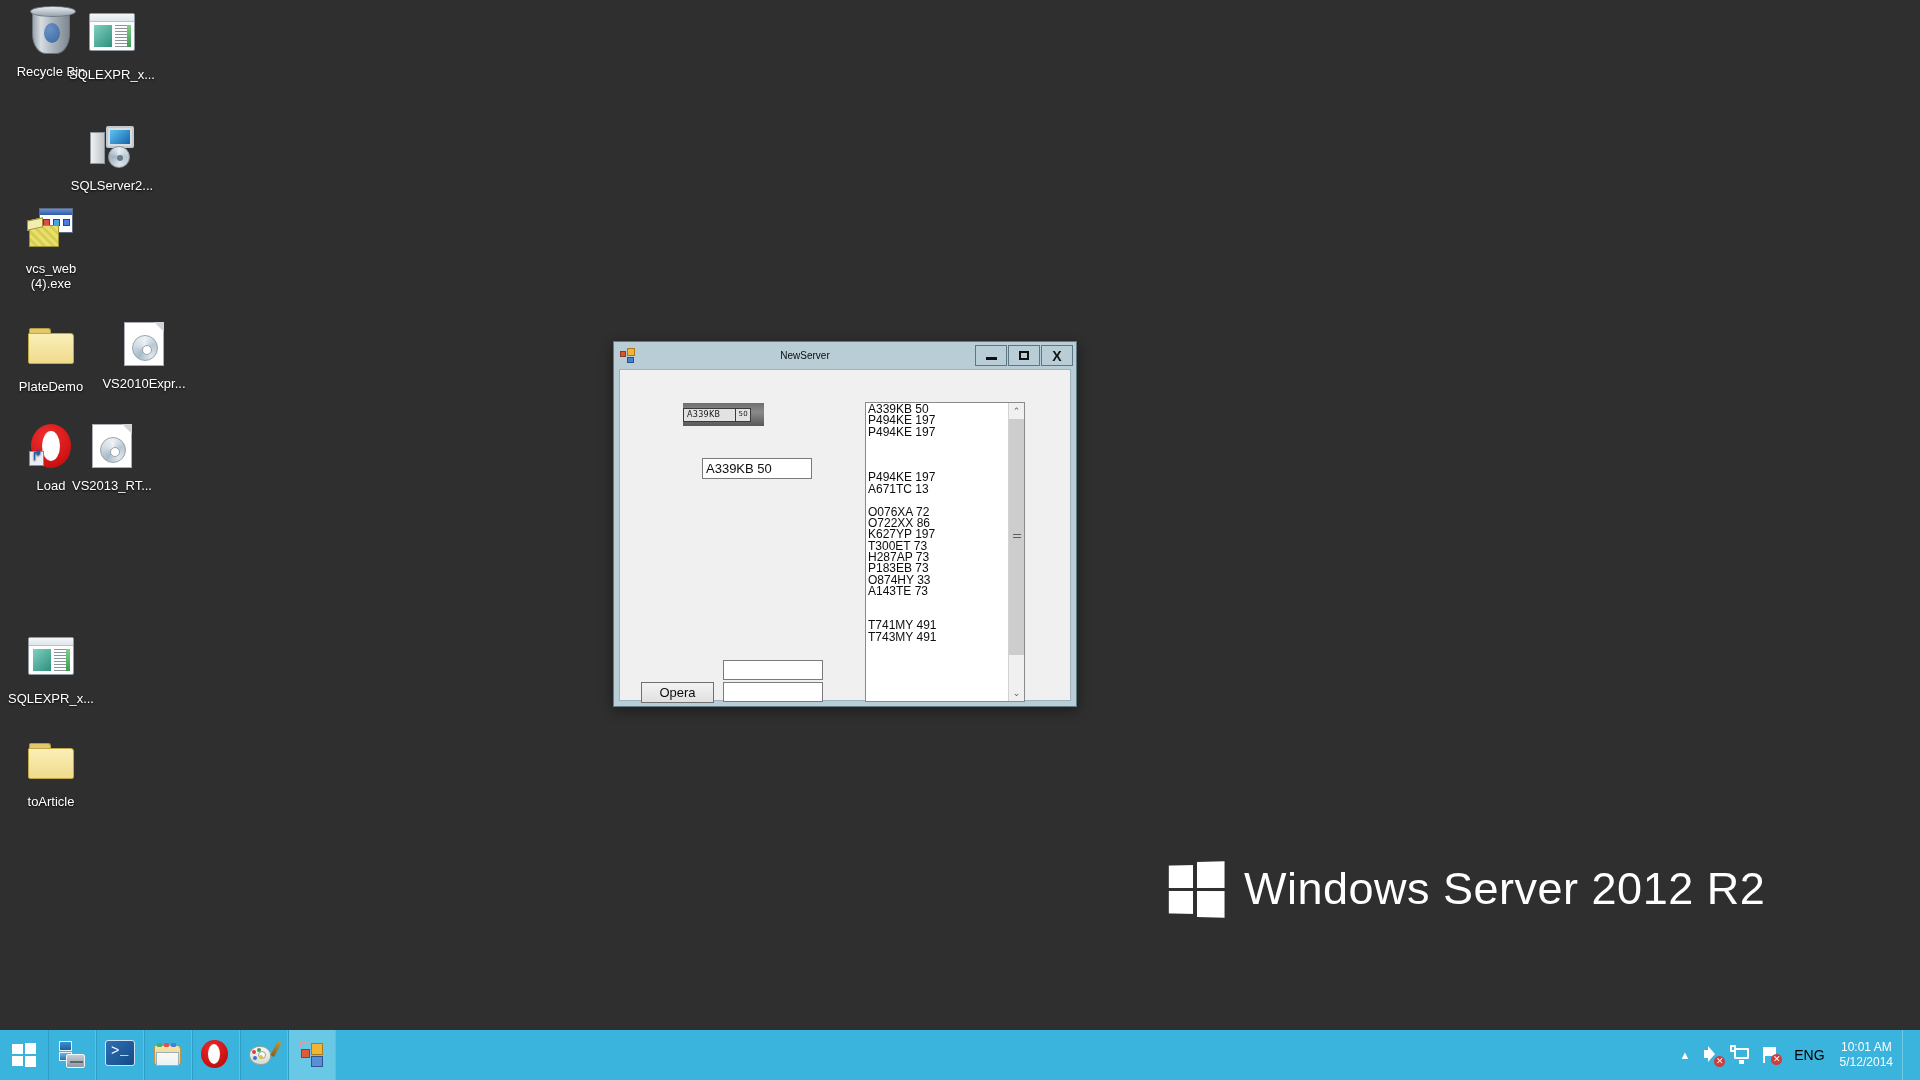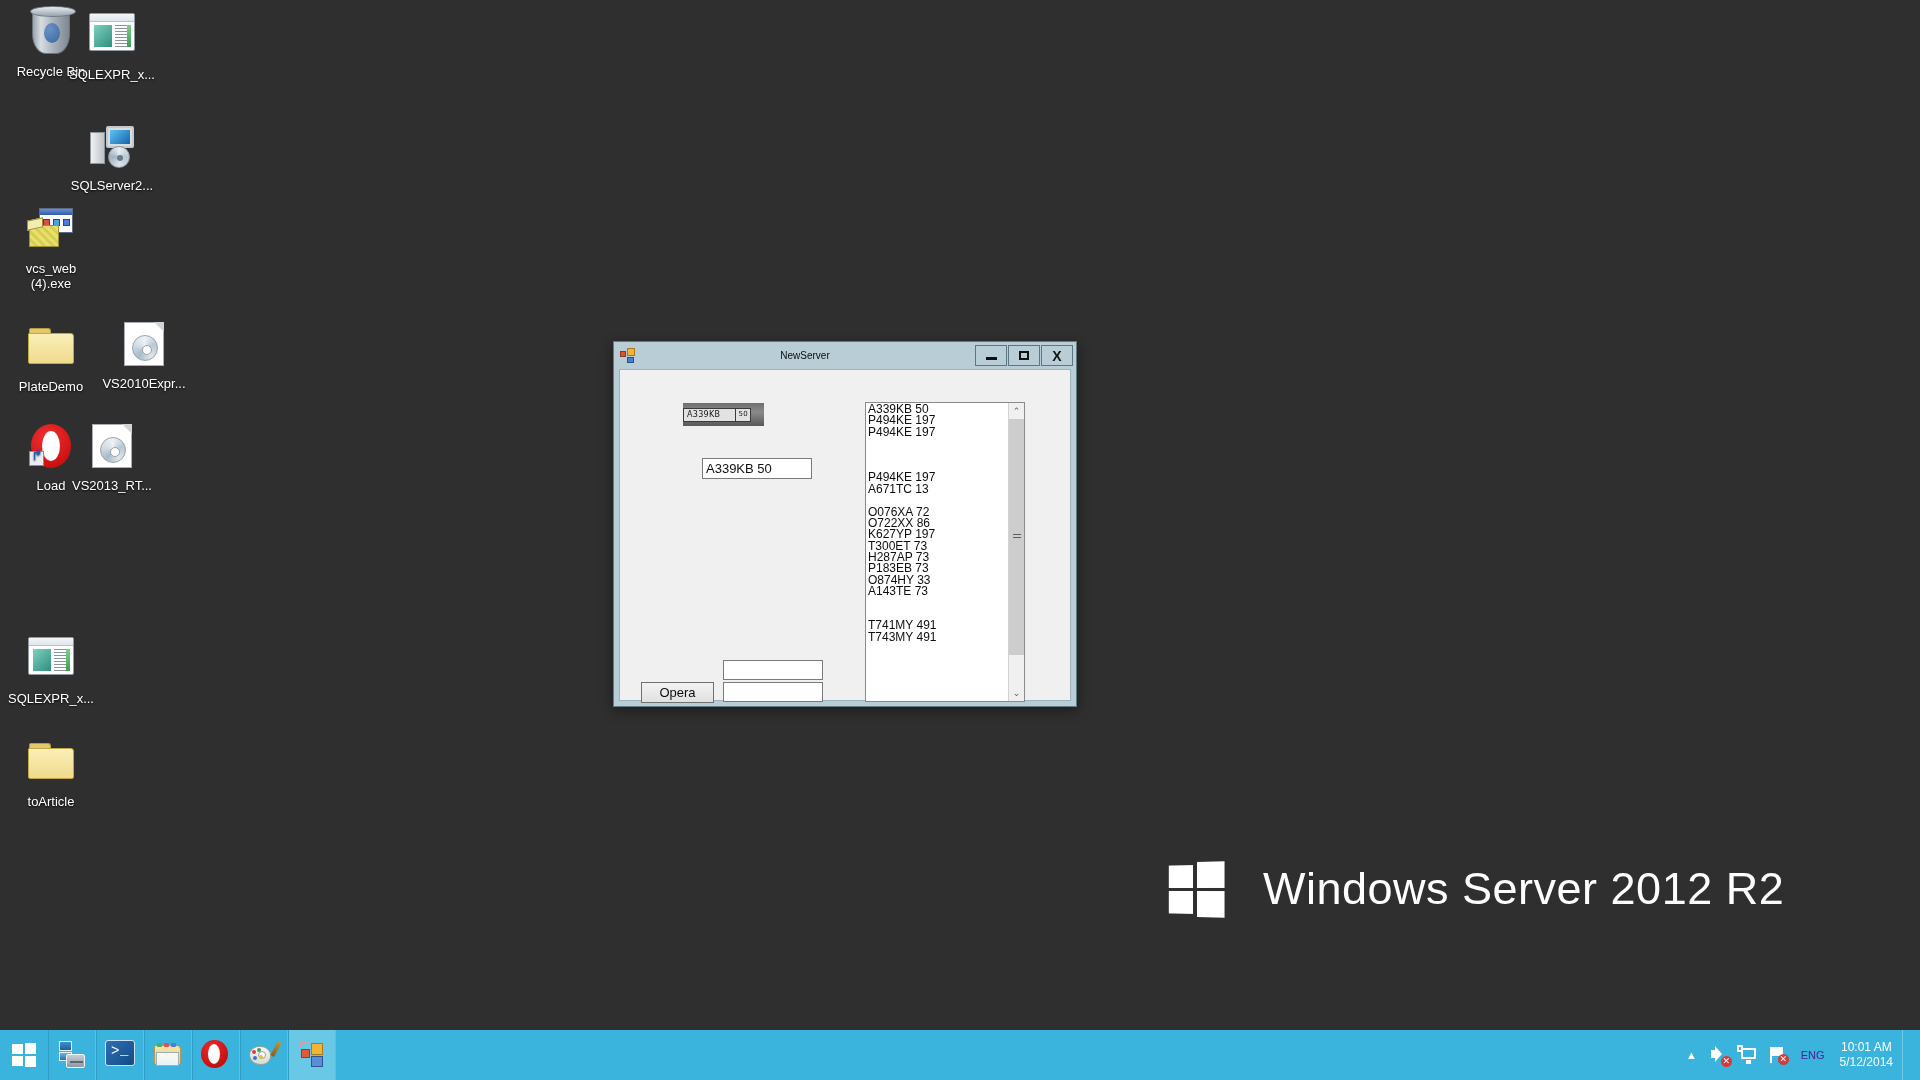--- a/index.html
+++ b/index.html
@@ -178,21 +178,21 @@
     background: #e9eef5; border: 1px solid #7d8da0;
   }
   .ic-opera .shortcut::after {
     content: "↰"; position: absolute; left: 1px; top: -4px;
     font-size: 14px; color: #2a5ba8; transform: scaleX(-1);
   }
 
   
   #watermark {
     position: absolute; left: 1168px; top: 862px;
-    display: flex; align-items: center; gap: 39px;
+    display: flex; align-items: center; gap: 20px;
     color: #ffffff; user-select: none;
   }
   #watermark .winlogo {
     width: 56px; height: 54px; position: relative;
     transform: perspective(120px) rotateY(-6deg);
   }
   #watermark .winlogo i {
     position: absolute; background: #ffffff; display: block;
   }
   #watermark .winlogo i:nth-child(1) { left: 0;    top: 3px;  width: 25px; height: 23px; }
@@ -398,21 +398,21 @@
   .ico-speaker .x { position: absolute; right: -2px; bottom: -2px; width: 11px; height: 11px; border-radius: 50%; background: #d13b3b; color: #fff; font-size: 9px; line-height: 11px; text-align: center; }
 
   .ico-network .mon2 { position: absolute; left: 2px; top: 3px; width: 15px; height: 11px; border: 2px solid #ffffff; border-radius: 1px; }
   .ico-network .stand { position: absolute; left: 7px; bottom: 1px; width: 5px; height: 4px; background: #ffffff; }
   .ico-network .plug { position: absolute; left: -2px; top: 0px; width: 6px; height: 7px; border: 2px solid #ffffff; border-radius: 1px; }
 
   .ico-flag .flagpole { position: absolute; left: 2px; top: 2px; width: 2px; height: 16px; background: #ffffff; }
   .ico-flag .cloth { position: absolute; left: 4px; top: 2px; width: 11px; height: 9px; background: #ffffff; }
   .ico-flag .x { position: absolute; right: -1px; bottom: 0px; width: 11px; height: 11px; border-radius: 50%; background: #d13b3b; color: #fff; font-size: 9px; line-height: 11px; text-align: center; }
 
-  #tray-lang { font-size: 11px; color: #4c1d95; padding: 0 4px; cursor: default; }
+  #tray-lang { font-size: 14px; color: #000000; padding: 0 4px; cursor: default; }
   #clock { text-align: center; font-size: 12px; line-height: 15px; color: #ffffff; cursor: default; padding-left: 2px; }
   #show-desktop { width: 8px; height: 50px; border-left: 1px solid #6fcbe8; }
 </style>
 </head>
 <body>
 
 <div id="desktop">
 
   <div class="desk-icon" style="left:7px;  top:8px;">
     <div class="glyph">

